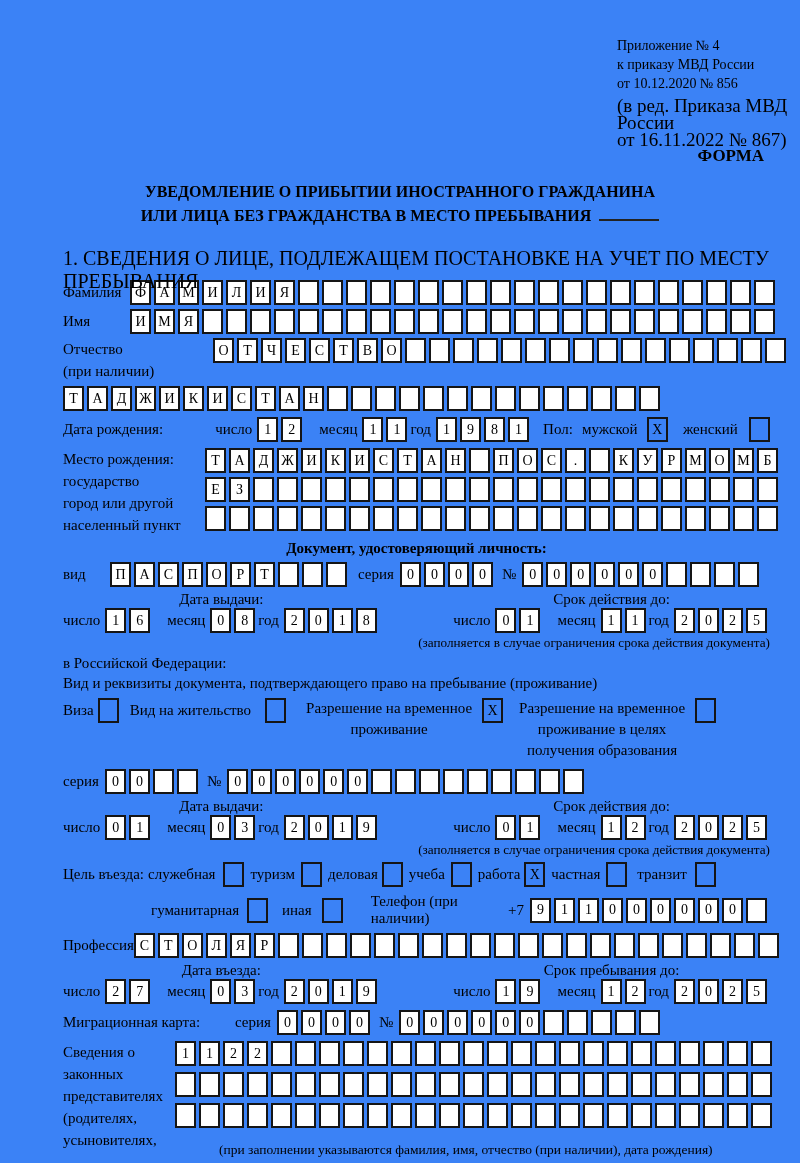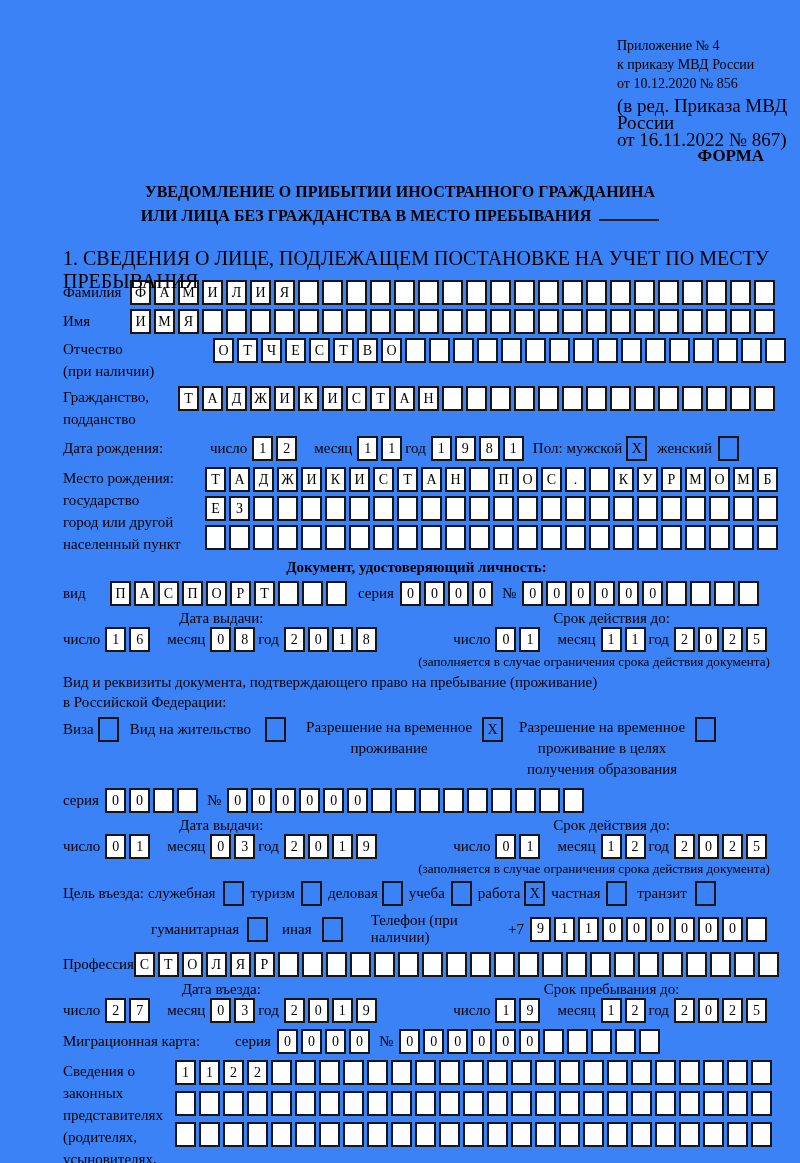--- a/index.html
+++ b/index.html
@@ -168,24 +168,20 @@
           <span class="bx"></span>
           <span class="bx"></span>
           <span class="bx"></span>
           <span class="bx"></span>
           <span class="bx"></span>
           <span class="bx"></span>
         </div>
     </div>
 
     <div class="frow" style="align-items:flex-start;">
-      <div class="lblcol w115">
-        <div class="sub">Гражданство,</div>
-        <div class="sub">подданство</div>
-      </div>
       <div class="boxes">
           <span class="bx">Т</span>
           <span class="bx">А</span>
           <span class="bx">Д</span>
           <span class="bx">Ж</span>
           <span class="bx">И</span>
           <span class="bx">К</span>
           <span class="bx">И</span>
           <span class="bx">С</span>
           <span class="bx">Т</span>
@@ -201,21 +197,21 @@
           <span class="bx"></span>
           <span class="bx"></span>
           <span class="bx"></span>
           <span class="bx"></span>
           <span class="bx"></span>
           <span class="bx"></span>
           <span class="bx"></span>
         </div>
     </div>
 
-    <div class="frow" style="margin-top:6px;">
+    <div class="frow" style="margin-top:6px;justify-content:space-between;">
       <div class="lbl" style="width:147px;">Дата рождения:</div>
       <div class="numgrp">
         <span class="lbl">число</span>
         <span class="boxes">
             <span class="bx">1</span>
             <span class="bx">2</span>
           </span>
         <span class="gap"></span>
         <span class="lbl">месяц</span>
         <span class="boxes">
@@ -407,22 +403,22 @@
               <span class="bx">2</span>
               <span class="bx">0</span>
               <span class="bx">2</span>
               <span class="bx">5</span>
             </span>
         </div>
       </div>
     </div>
     <div class="note">(заполняется в случае ограничения срока действия документа)</div>
 
+    <div class="textline">в Российской Федерации:</div>
     <div class="textline">Вид и реквизиты документа, подтверждающего право на пребывание (проживание)</div>
-    <div class="textline">в Российской Федерации:</div>
 
     <div class="optrow">
       <span class="lbl mr4" style="line-height:25px;">Виза</span>
       <span class="cb"></span>
       <span class="lbl" style="margin-left:11px; margin-right:14px; line-height:25px;">Вид на жительство</span>
       <span class="cb"></span>
       <span class="optlbl" style="margin-left:20px; margin-right:10px;">
         <span>Разрешение на временное</span><br>
         <span>проживание</span>
       </span>

